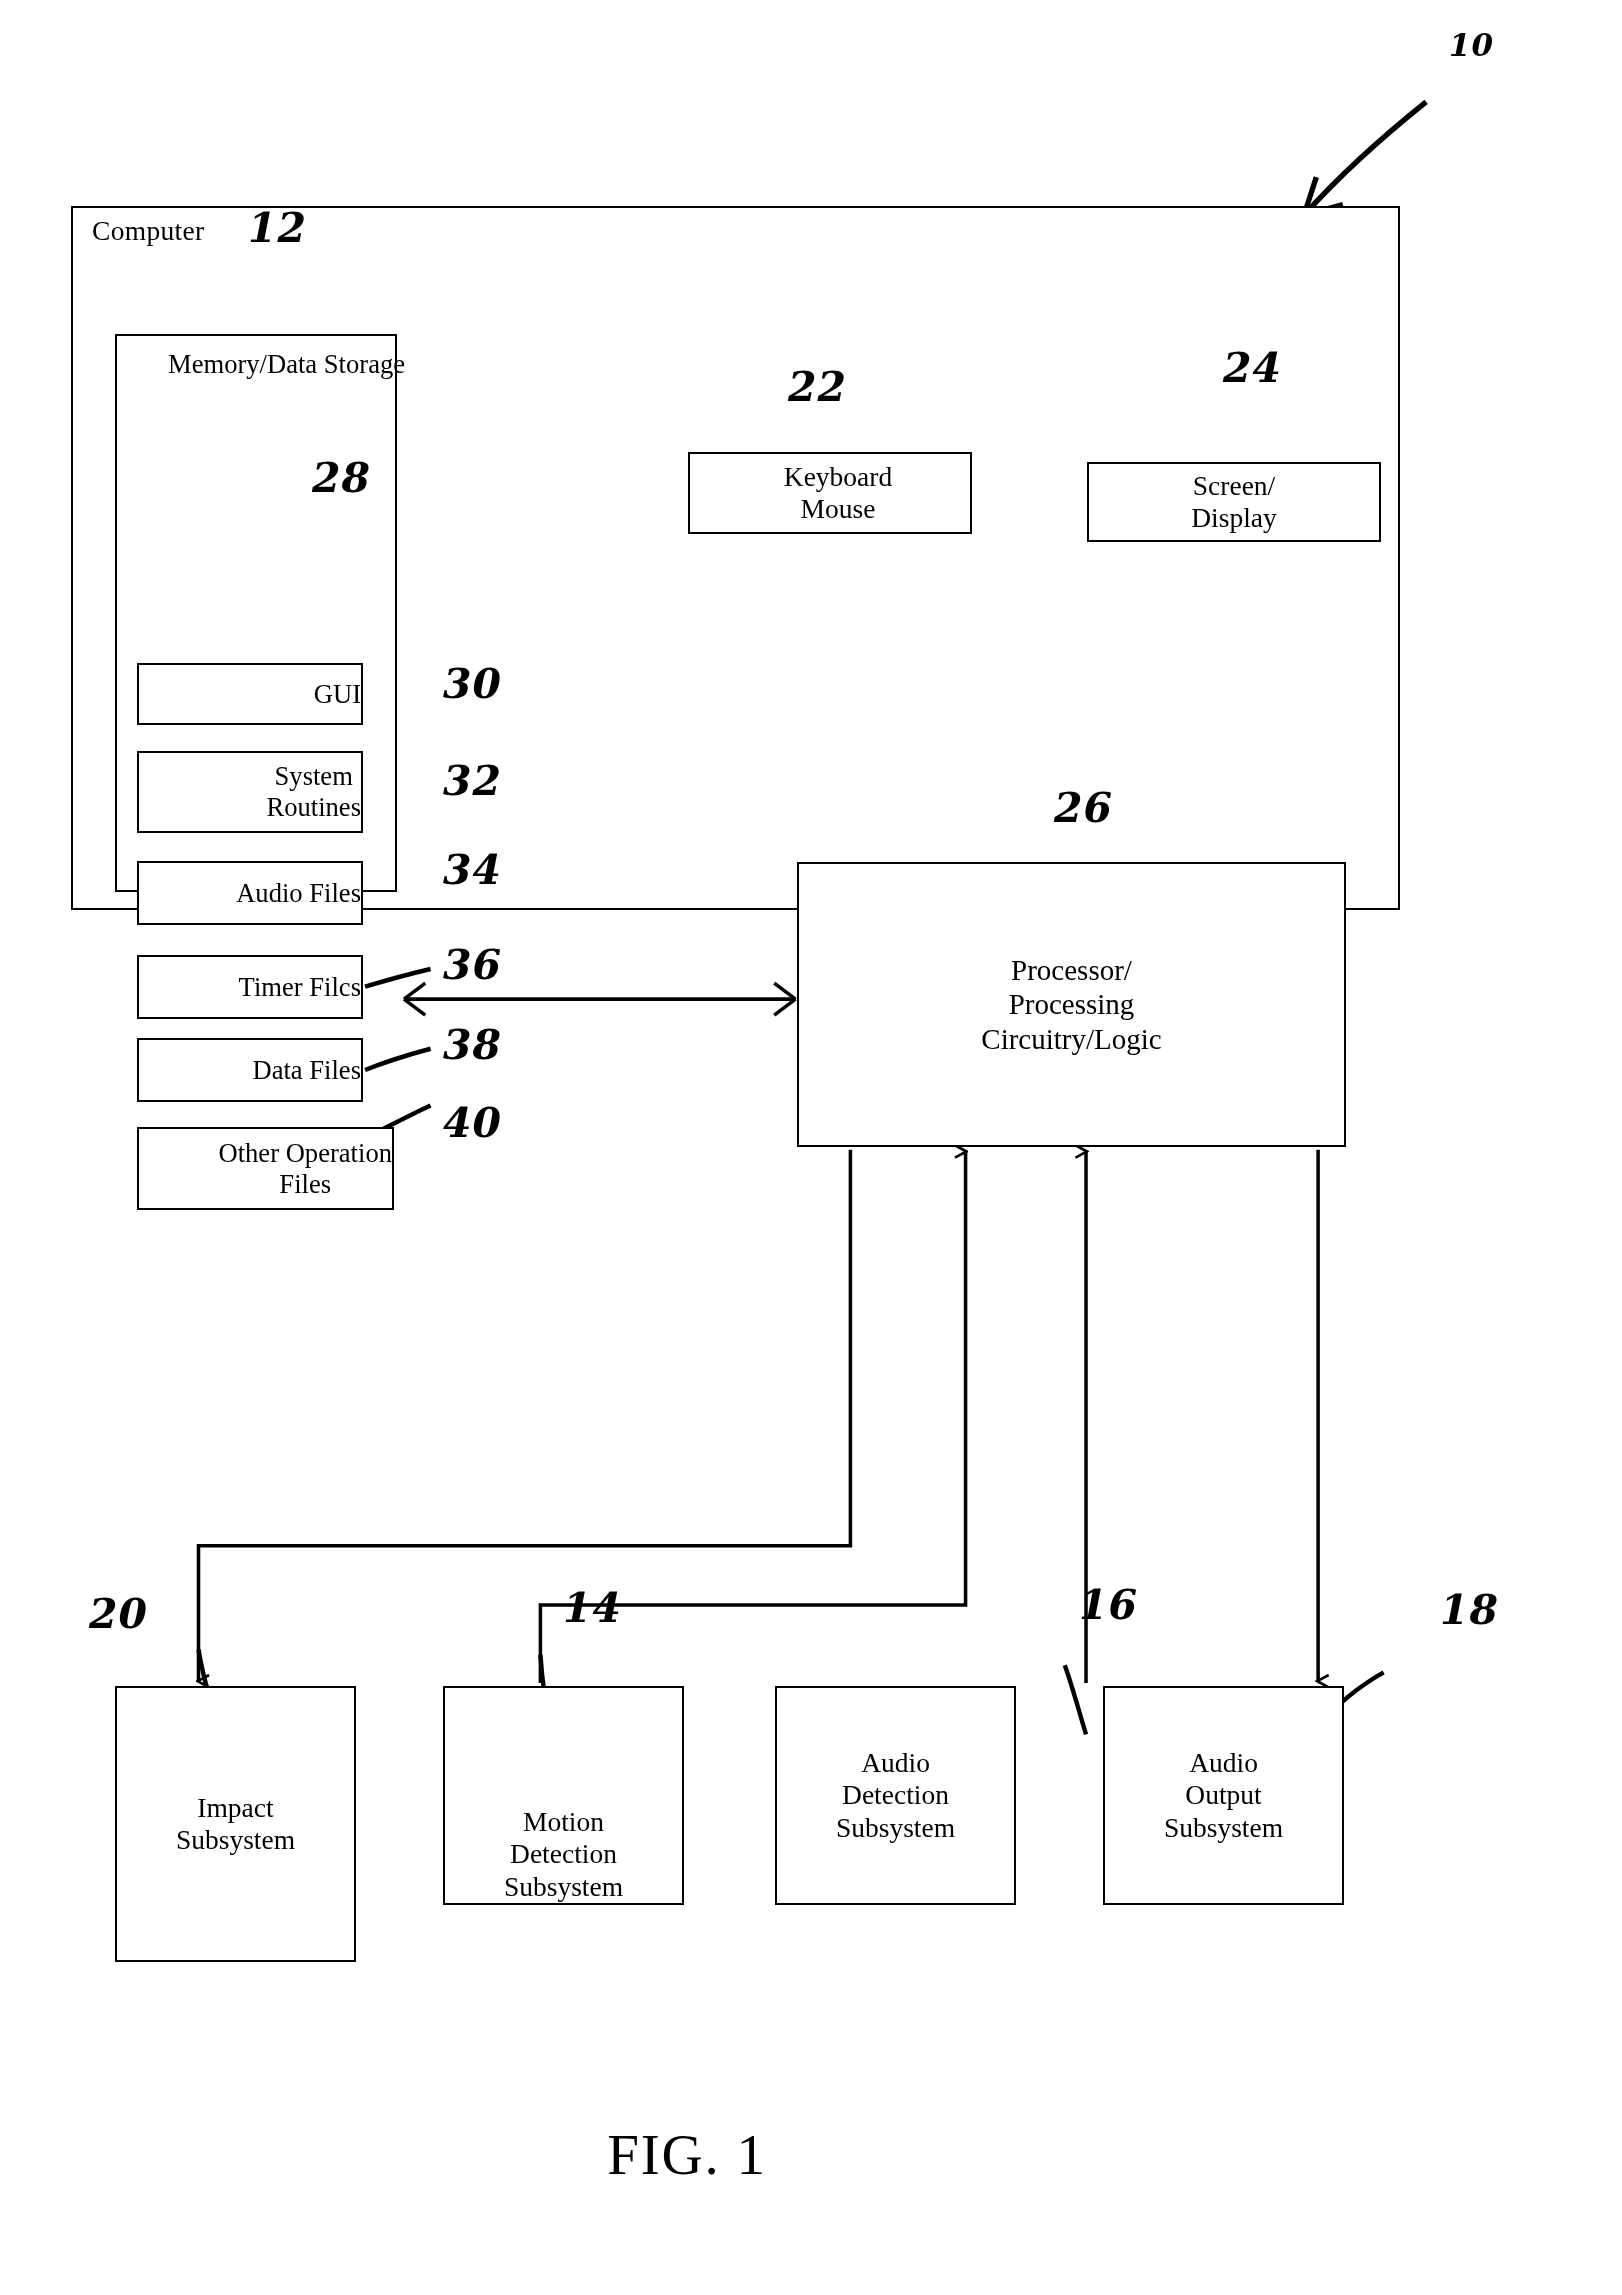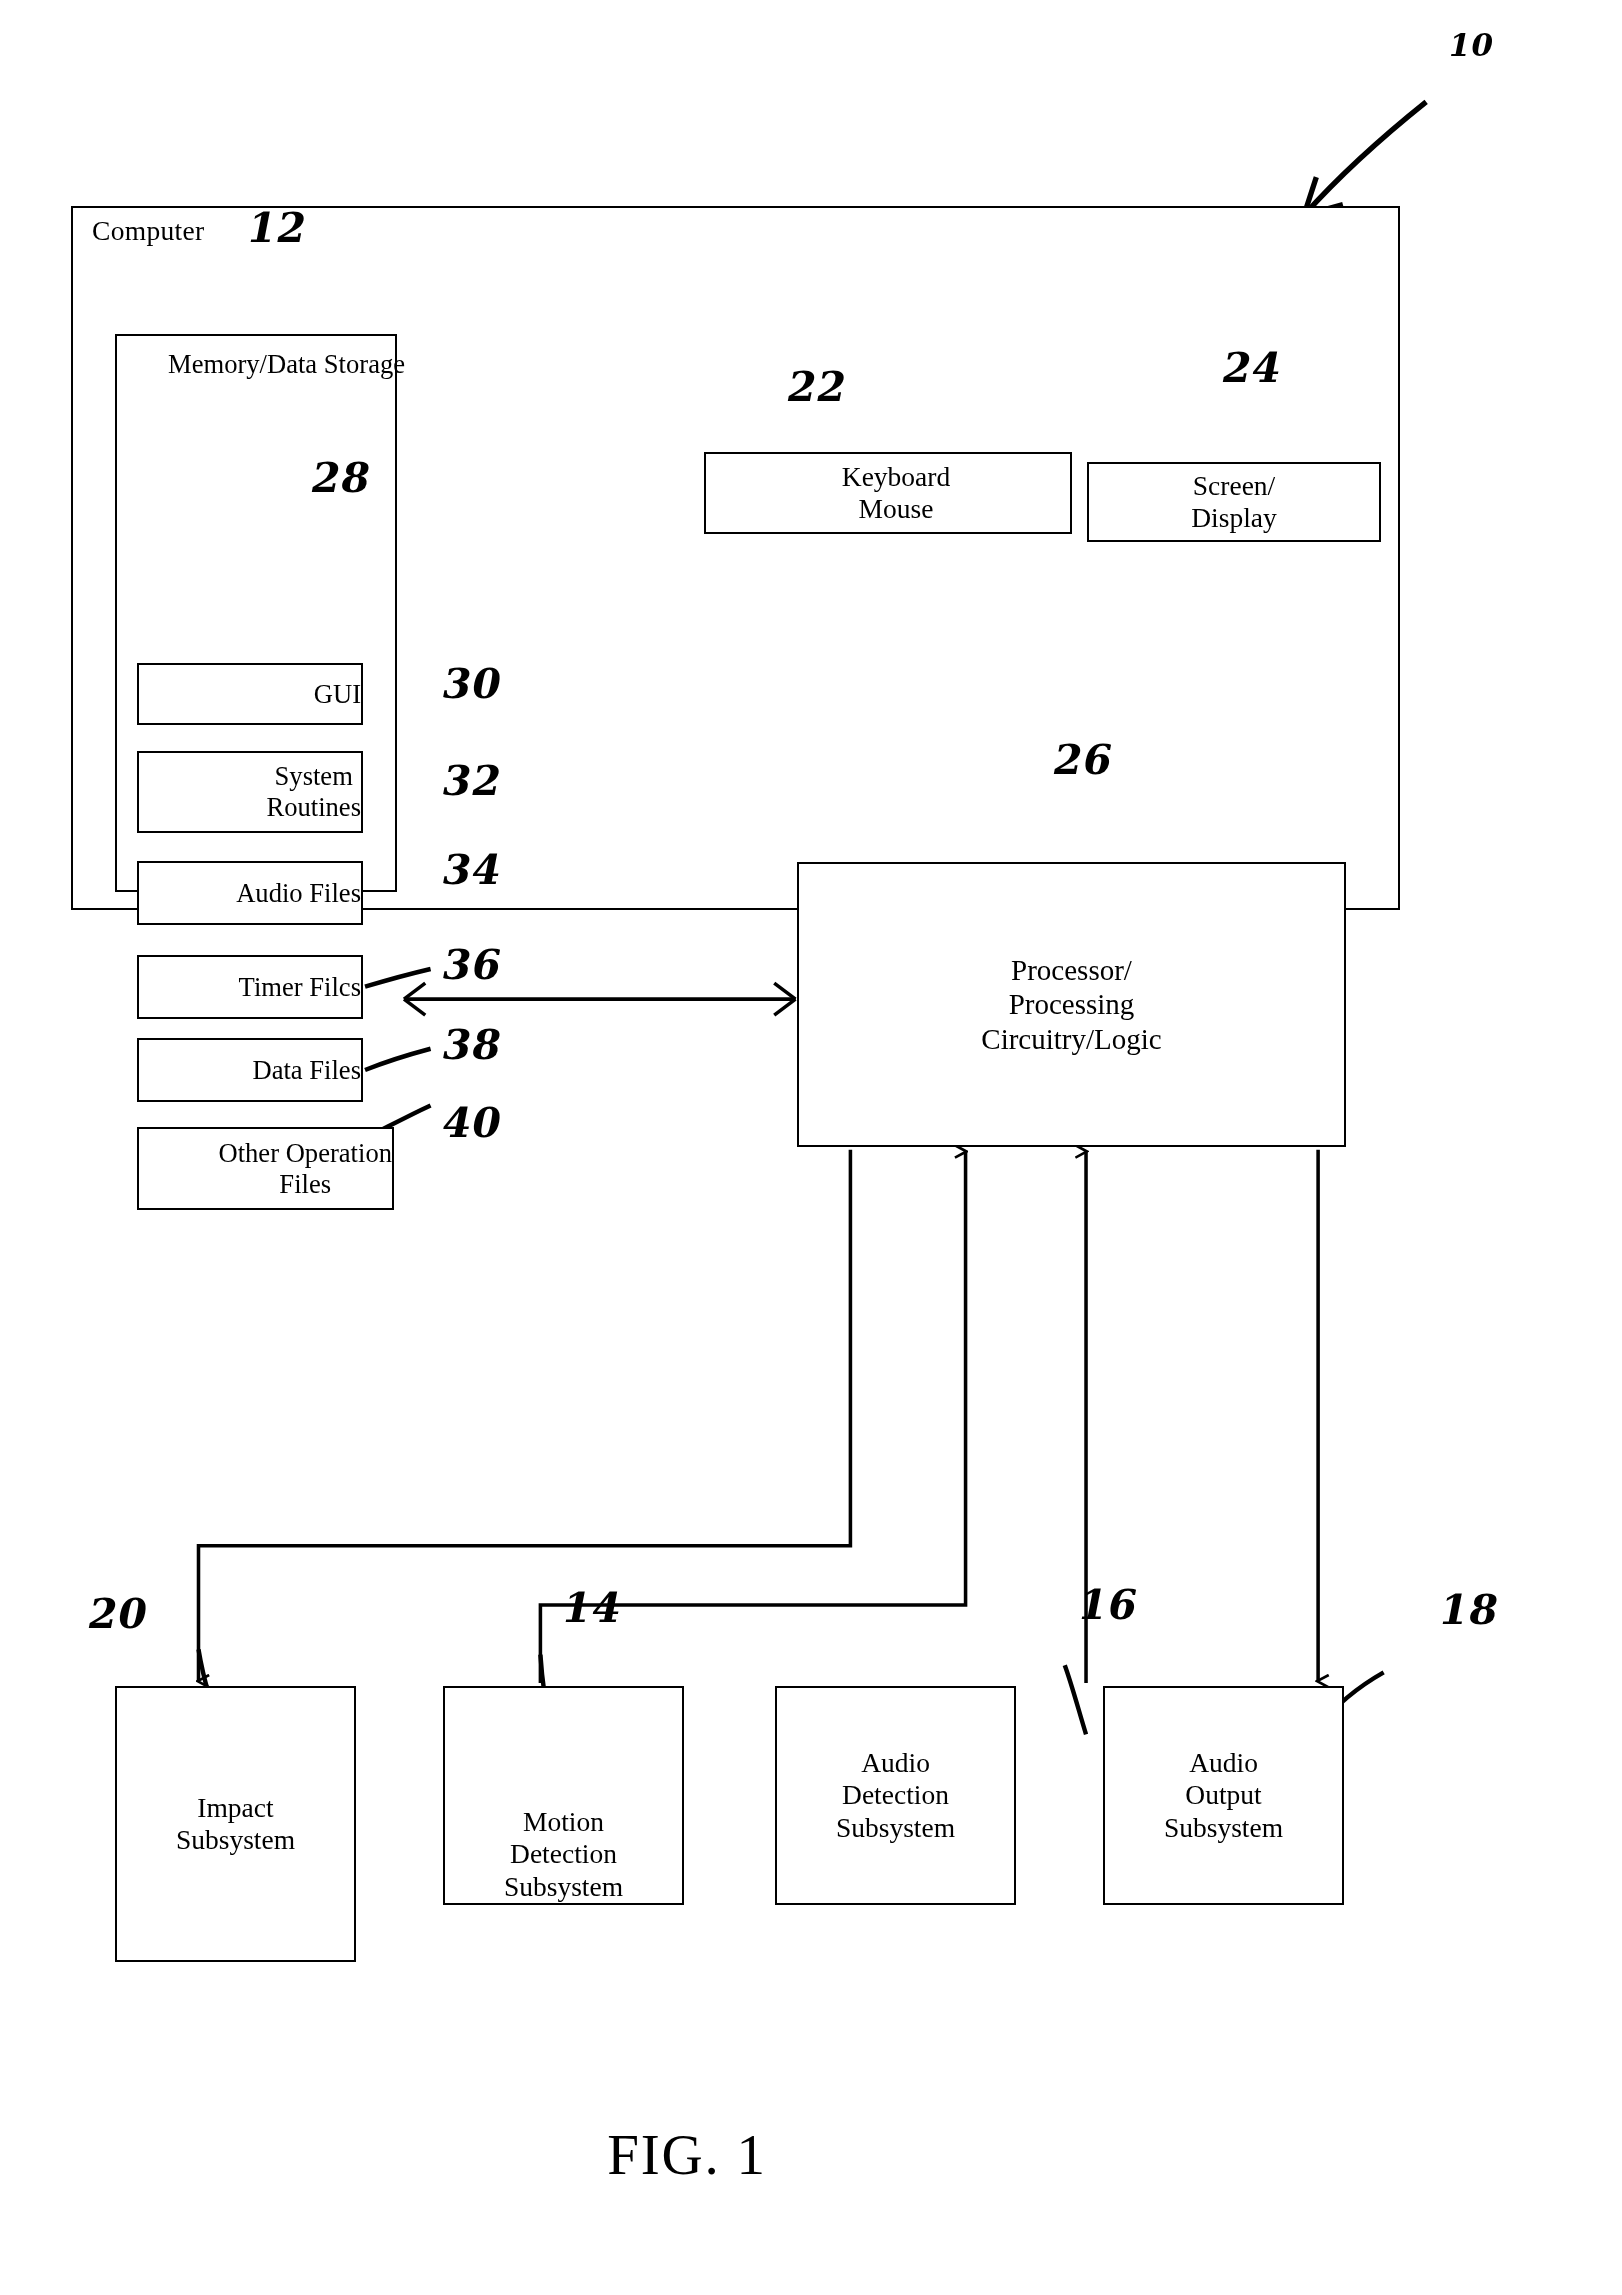--- a/index.html
+++ b/index.html
@@ -203,34 +203,34 @@
   <div class="mem-item" style="top:1038px; width:226px; height:64px;">
     <span class="lbl">Data Files</span>
   </div>
   <div class="ref" style="left:443px; top:1021px;">38</div>
 
   <div class="mem-item" style="top:1127px; width:257px; height:83px;padding-left:20px;">
     <span class="lbl">Other Operation<br>Files</span>
   </div>
   <div class="ref" style="left:443px; top:1099px;">40</div>
 
-  <div class="box" style="left:704px; top:452px; width:368px; height:82px; font-size:27.5px;padding-left:16px;">
+  <div class="box" style="left:688px; top:452px; width:284px; height:82px; font-size:27.5px;padding-left:16px;">
     <span class="lbl">Keyboard<br>Mouse</span>
   </div>
   <div class="ref" style="left:788px; top:363px;">22</div>
 
   <div class="box" style="left:1087px; top:462px; width:294px; height:80px; font-size:27.5px;">
     <span class="lbl">Screen/<br>Display</span>
   </div>
   <div class="ref" style="left:1223px; top:344px;">24</div>
 
   <div class="box" style="left:797px; top:862px; width:549px; height:285px; font-size:29px;">
     <span class="lbl">Processor/<br>Processing<br>Circuitry/Logic</span>
   </div>
-  <div class="ref" style="left:1054px; top:736px;text-align:right;">26</div>
+  <div class="ref" style="left:1054px; top:784px;text-align:right;">26</div>
 
   <div class="box" style="left: 115px; top: 1686px; width: 241px; height: 276px; font-size: 27.5px;">
     <span class="lbl">Impact<br>Subsystem</span>
   </div>
   <div class="ref" style="left:89px; top:1590px;">20</div>
 
   <div class="box" style="left: 443px; top: 1686px; width: 241px; height: 219px; font-size: 27.5px; align-items: flex-end;">
     <span class="lbl">Motion<br>Detection<br>Subsystem</span>
   </div>
   <div class="ref" style="left:563px; top:1584px;">14</div>

